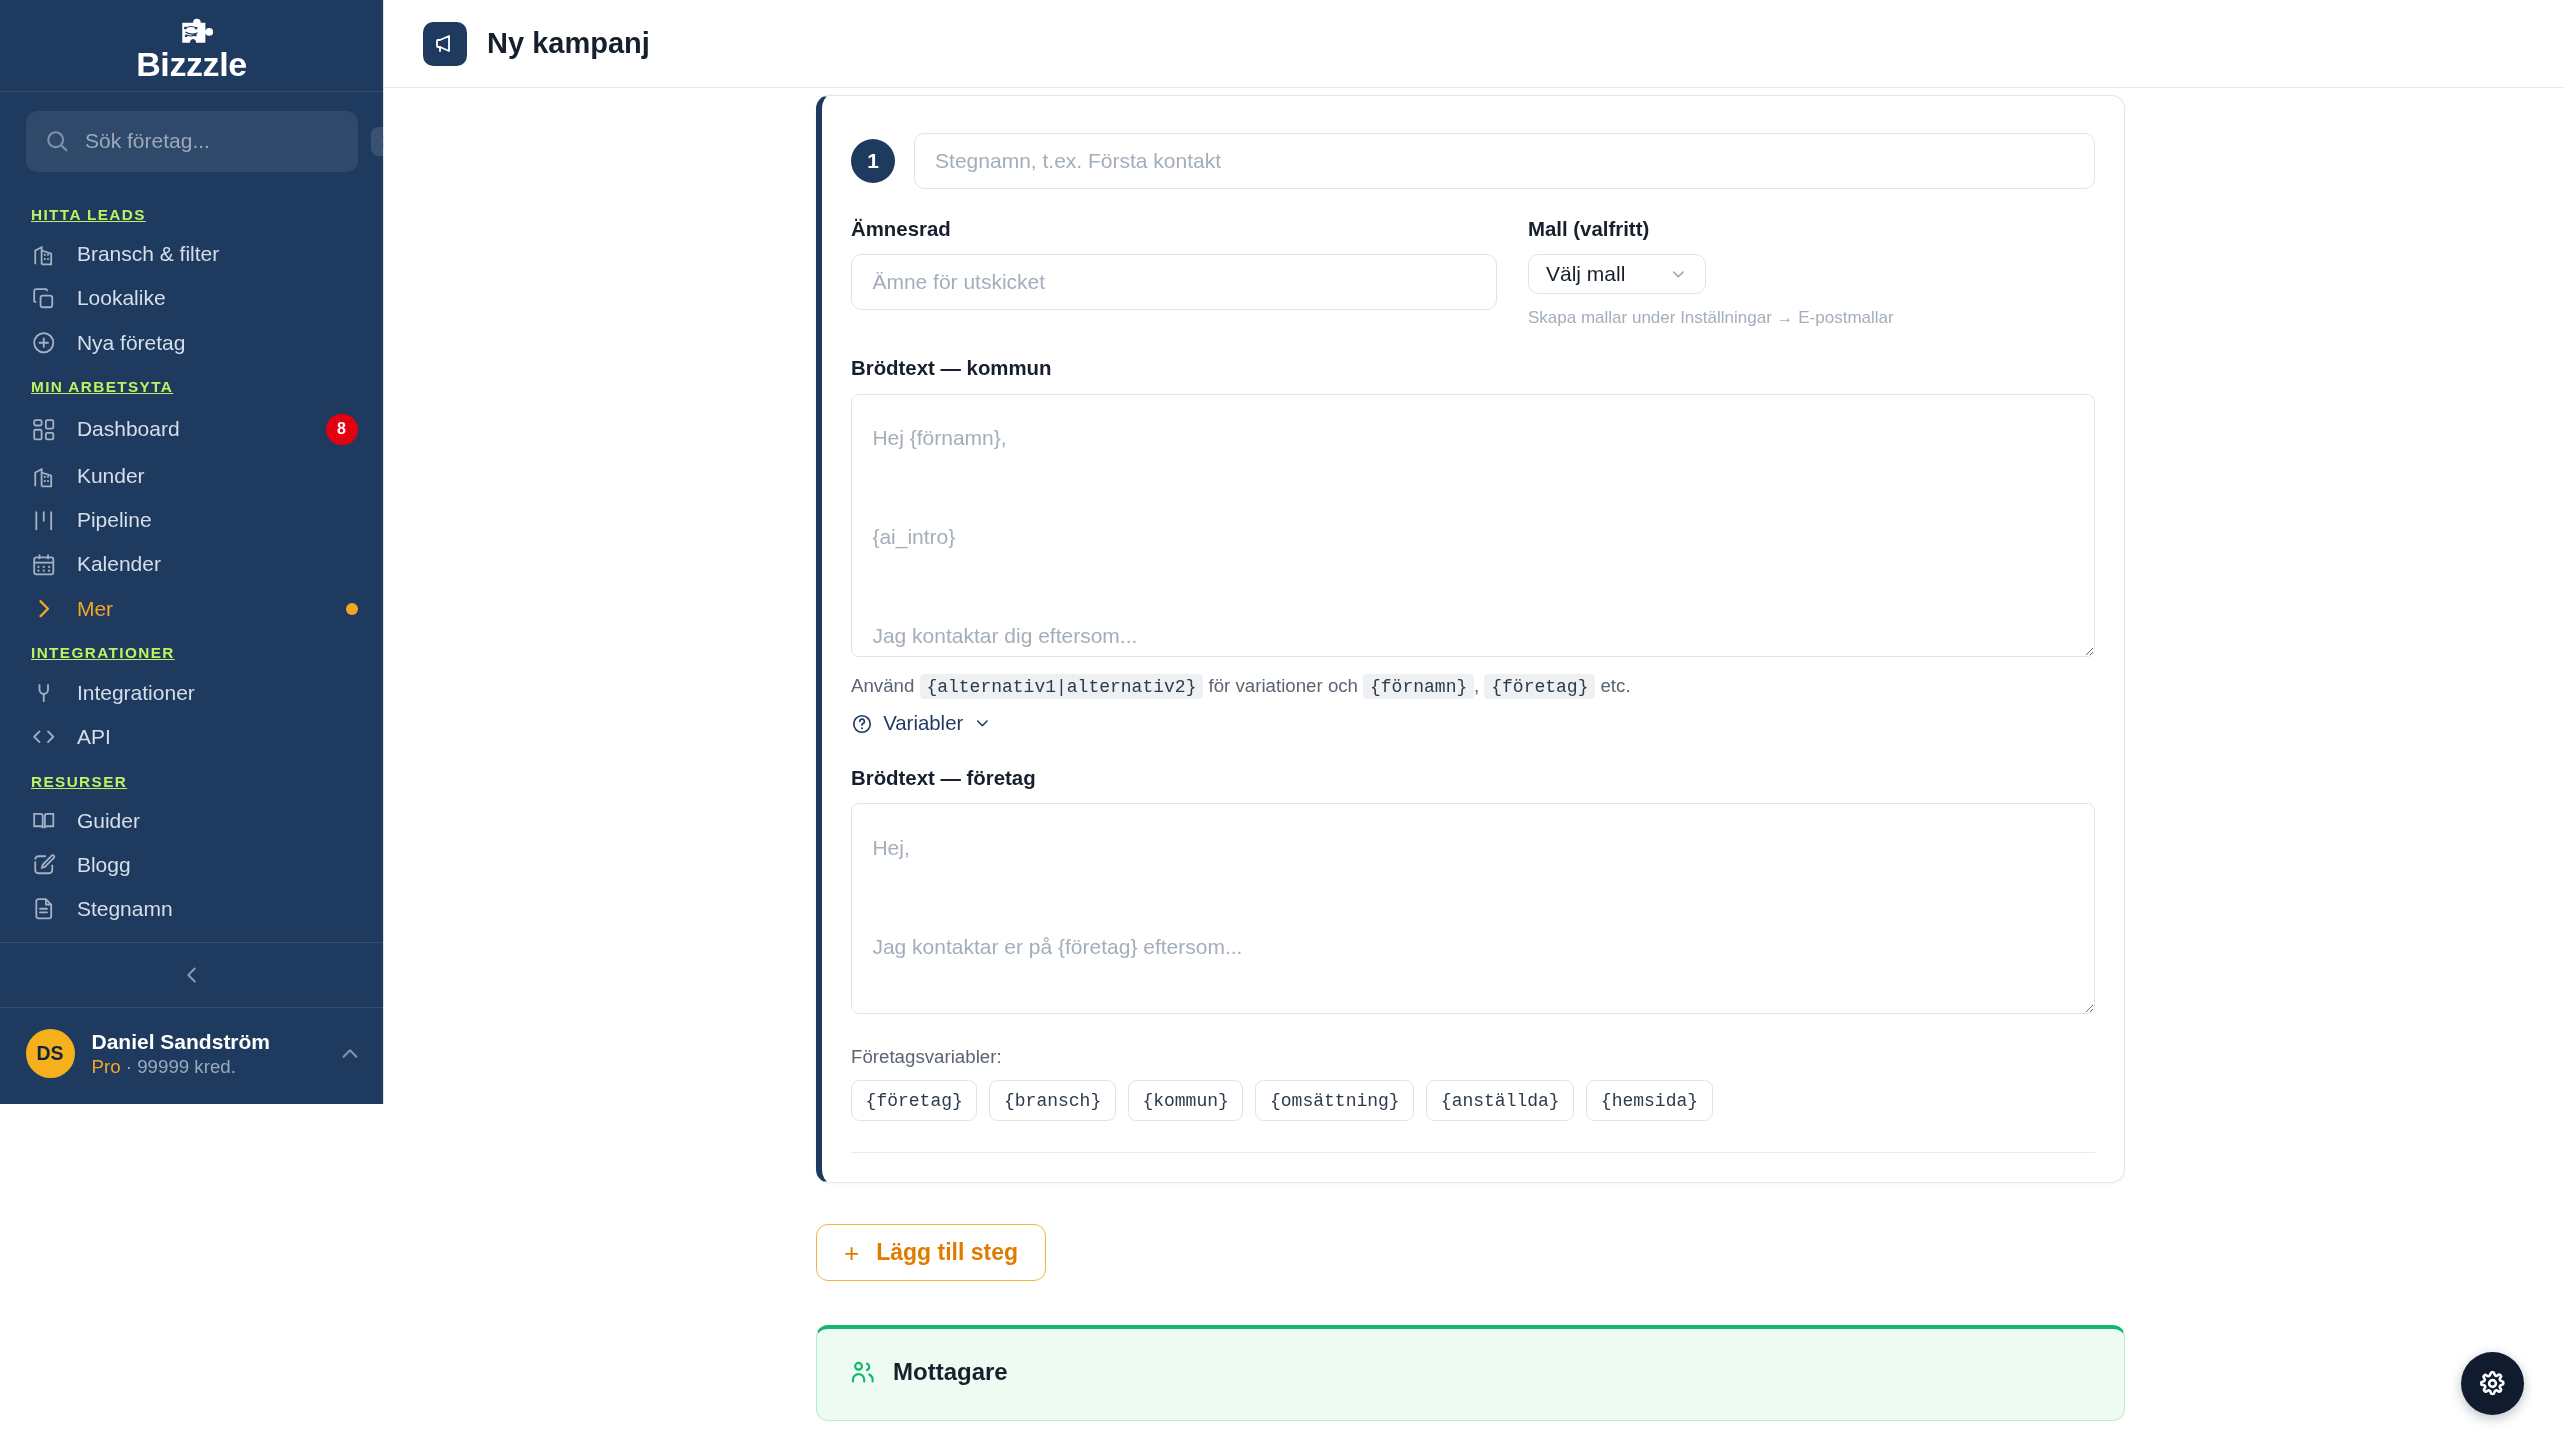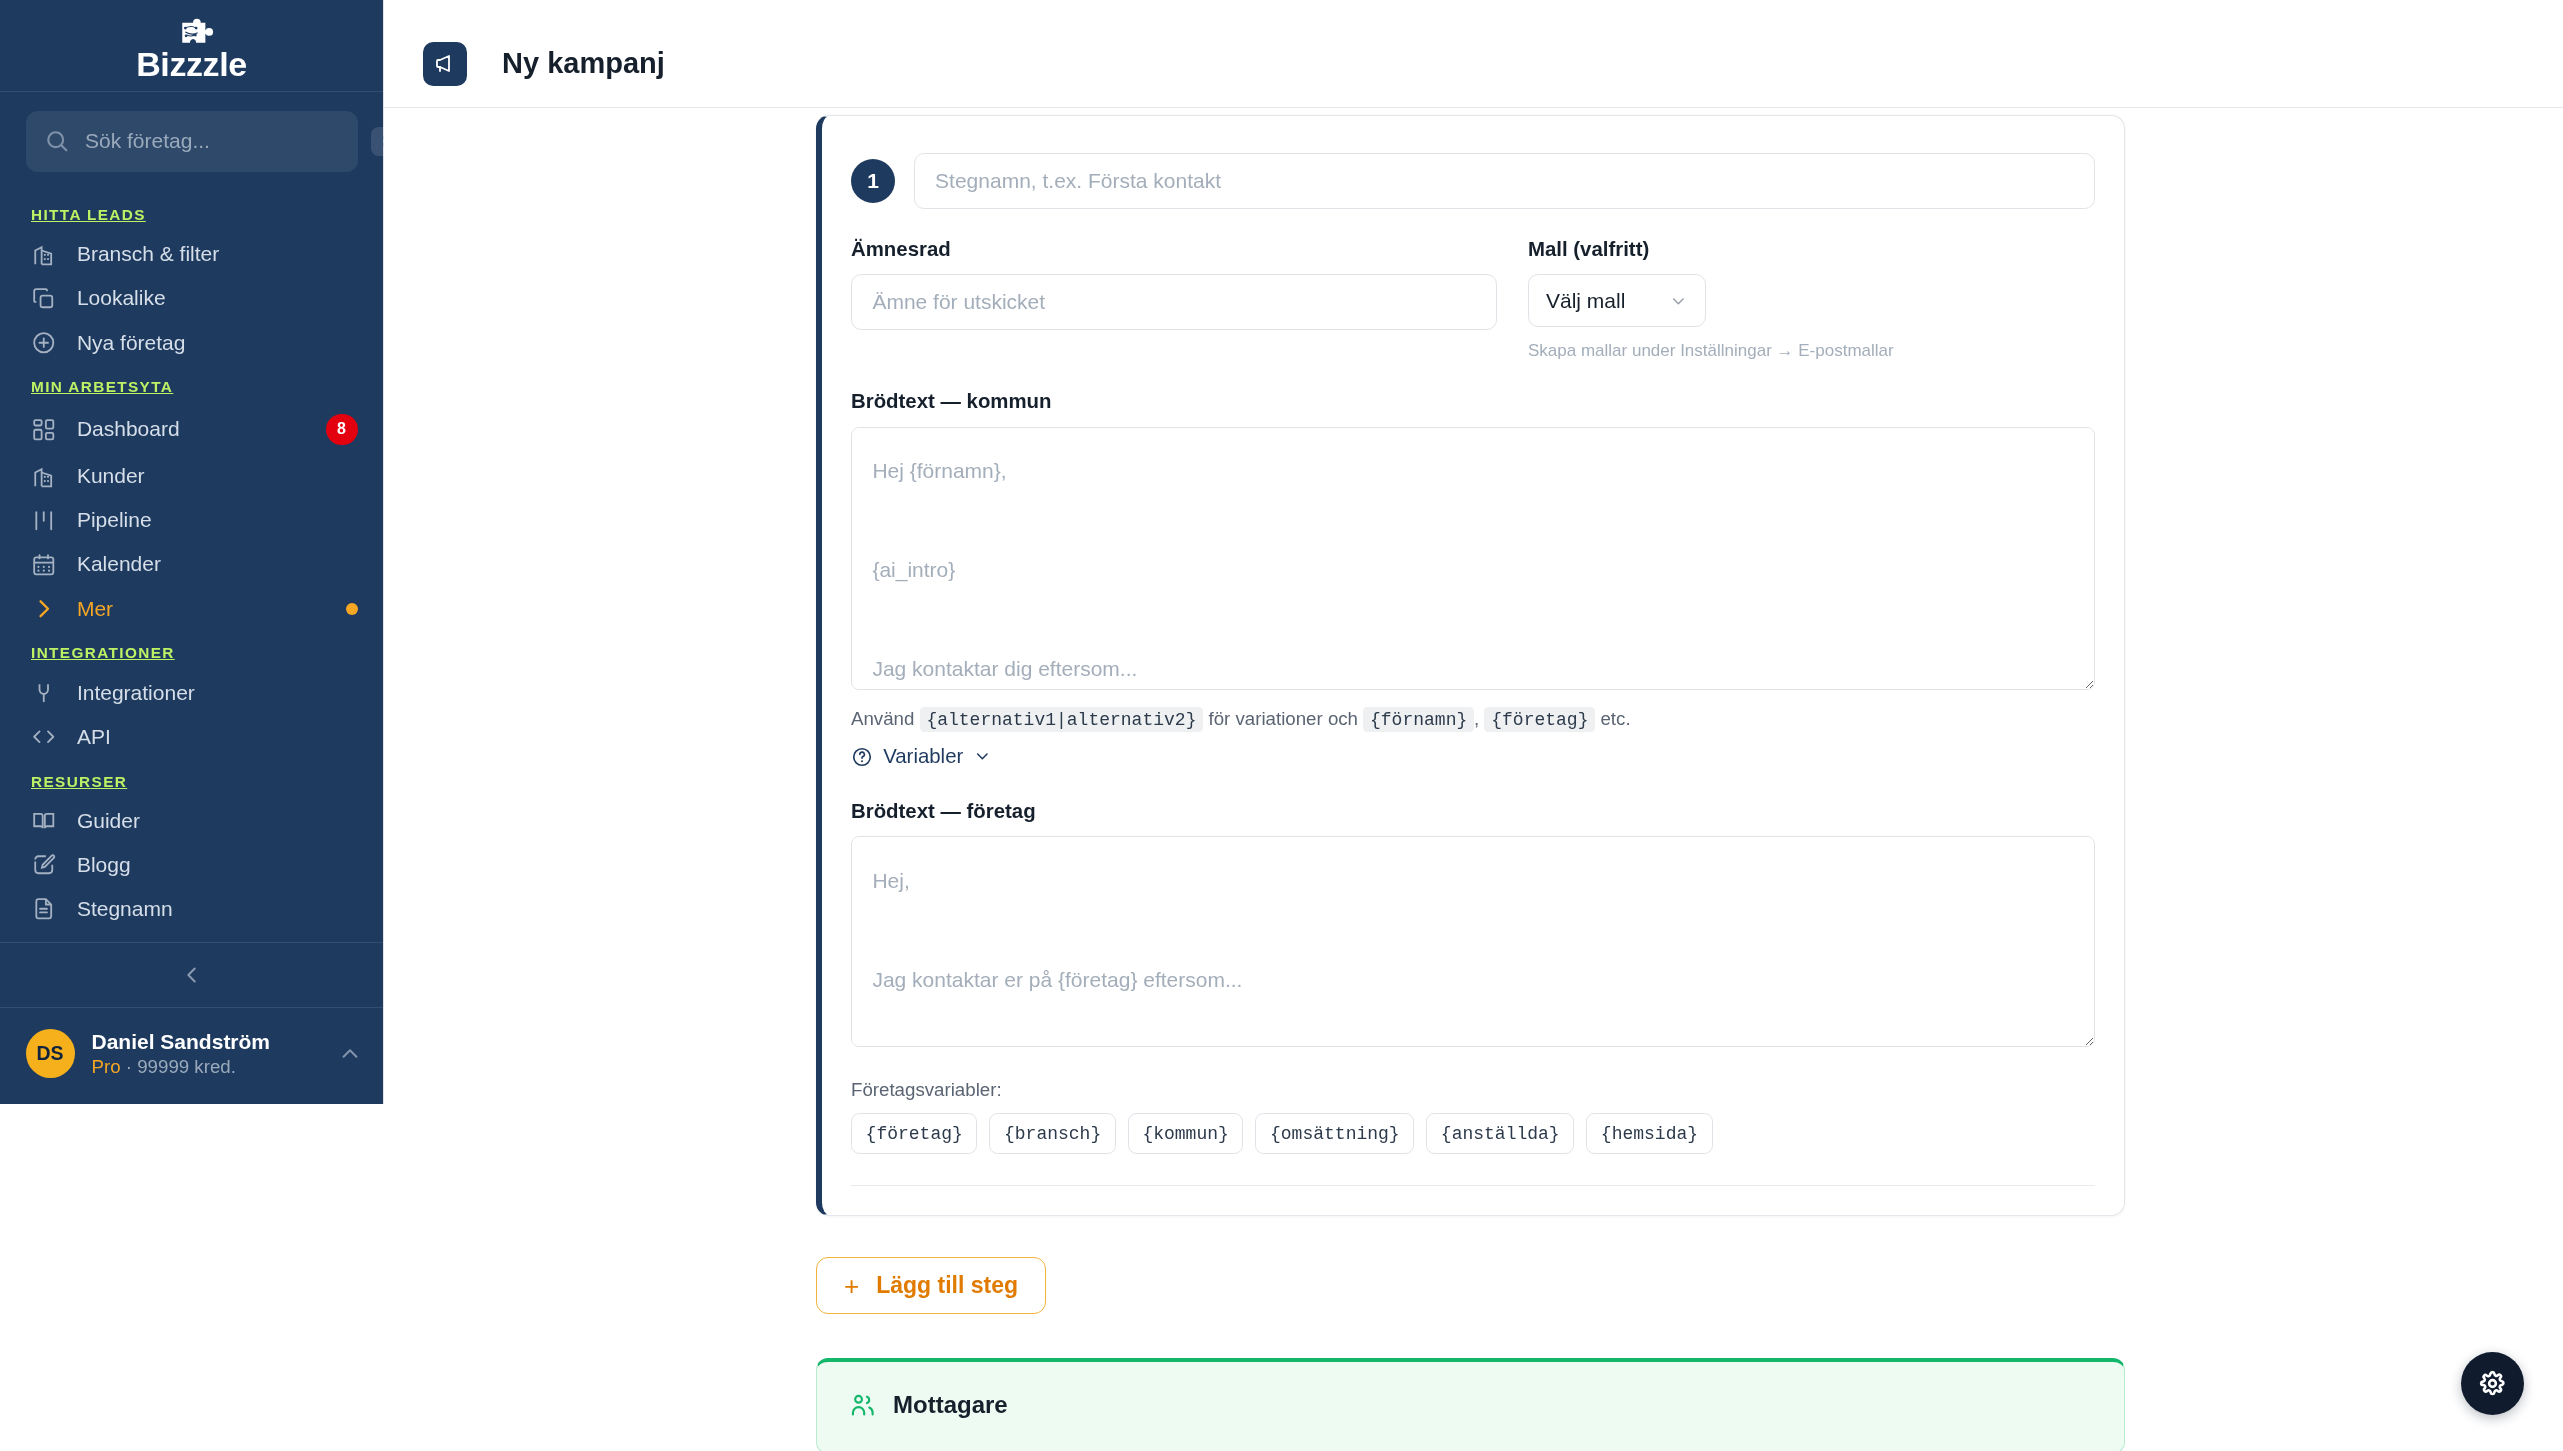--- a/index.html
+++ b/index.html
@@ -95,24 +95,23 @@
   .user-meta { flex: 1; line-height: 1.25; }
   .user-name { color: #ffffff; font-size: 21px; font-weight: 600; }
   .user-sub { font-size: 18.7px; color: #9aaabb; }
   .user-sub .pro { color: #f5a623; }
   .chev-up { width: 22px; height: 22px; opacity: .7; }
 
   
   .main { flex: 1; height: 1452px; position: relative; background: #fff; overflow: hidden; }
   .topbar {
     height: 88px; border-bottom: 0.8px solid #e4e7eb;
-    display: flex; align-items: center; gap: 35px;
+    display: flex; align-items: center; gap: 20px;
     padding: 0 39px;
     background: #fff;
-    margin-top: 20px;
   }
   .topbar-icon {
     width: 44px; height: 44px; border-radius: 10.2px; background: #1e3a5f;
     display: flex; align-items: center; justify-content: center; flex: 0 0 44px;
   }
   .topbar-icon svg { width: 24px; height: 24px; }
   .topbar-title { font-size: 29px; font-weight: 700; color: #16202c; }
 
   .content { padding: 0; height: 1363px; overflow: hidden; position: relative; }
   .center-col { width: 1309px; margin-left: 432px; padding-top: 6.8px; }
@@ -137,21 +136,21 @@
     padding: 0 20.4px; font-size: 21px; color: #16202c;
     font-family: inherit; outline: none; background: #fff;
   }
   .inp::placeholder { color: #a3aeba; }
 
   .two-col { display: flex; gap: 0; margin-top: 29px; }
   .col-left { width: 646px; }
   .col-right { flex: 1; padding-left: 31px; }
   .fld-label { font-size: 20.4px; font-weight: 700; color: #16202c; margin-bottom: 13.6px; }
   .select-box {
-    width: 178px; height: 53px; border: 0.8px solid #dfe3e8; border-radius: 10.2px;
+    width: 178px; height: 40px; border: 0.8px solid #dfe3e8; border-radius: 10.2px;
     display: flex; align-items: center; justify-content: space-between;
     padding: 0 17px; font-size: 21px; color: #16202c; cursor: pointer; background: #fff;
     margin-top: 12px;
   }
   .select-box svg { width: 18.7px; height: 18.7px; opacity: .6; }
   .hint { font-size: 17px; color: #a3aeba; margin-top: 13.6px; }
 
   .block-label { font-size: 20.4px; font-weight: 700; color: #16202c; margin: 29px 0 13.6px 0; }
   .ta {
     width: 100%; border: 0.8px solid #dfe3e8; border-radius: 8px;

